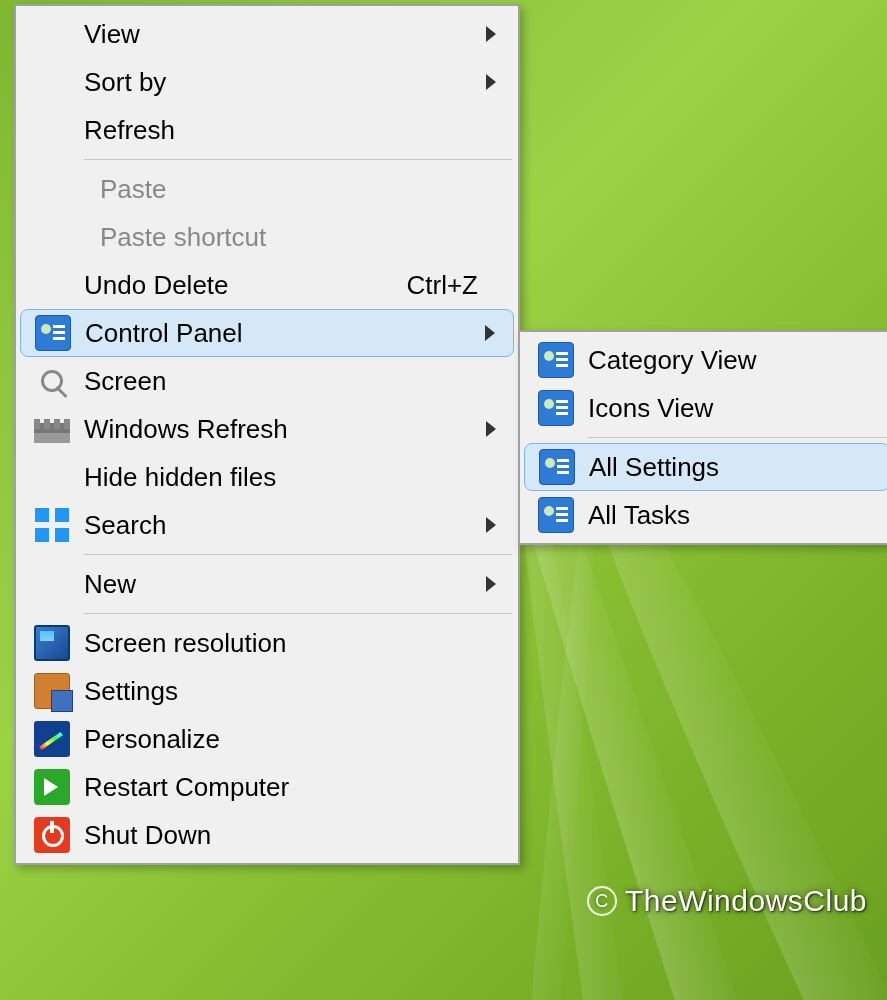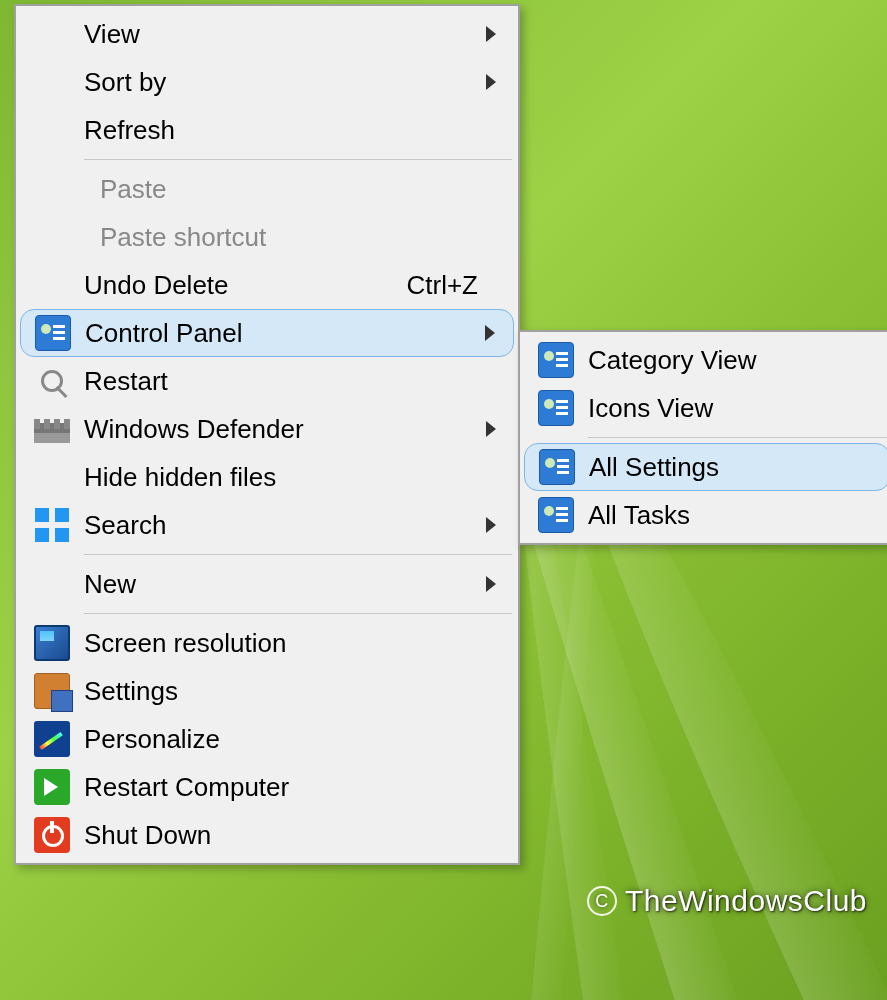--- a/index.html
+++ b/index.html
@@ -37,21 +37,21 @@
   .item {
     display: flex;
     align-items: center;
     height: 48px;
     padding: 0 8px 0 0;
     position: relative;
   }
   .item.highlight {
     background: #d5e8f7;
     border: 1px solid #7fb6e6;
-    border-radius: 14px;
+    border-radius: 8px;
   }
   .item.disabled .label { color: #888; margin-left: 16px; }
   .icon-col {
     width: 64px;
     display: flex;
     align-items: center;
     justify-content: center;
     height: 100%;
     flex-shrink: 0;
   }
@@ -160,27 +160,27 @@
       <span class="icon-col">
         <span class="ic ic-cpanel"></span>
       </span>
       <span class="label">Control Panel</span>
       <span class="arrow"></span>
     </div>
     <div class="item">
       <span class="icon-col">
         <span class="ic ic-search"></span>
       </span>
-      <span class="label">Restart</span>
+      <span class="label">Screen</span>
     </div>
     <div class="item">
       <span class="icon-col">
         <span class="ic ic-defender"></span>
       </span>
-      <span class="label">Windows Defender</span>
+      <span class="label">Windows Refresh</span>
       <span class="arrow"></span>
     </div>
     <div class="item">
       <span class="icon-col"></span>
       <span class="label">Hide hidden files</span>
     </div>
     <div class="item">
       <span class="icon-col">
         <span class="ic ic-select"></span>
       </span>

